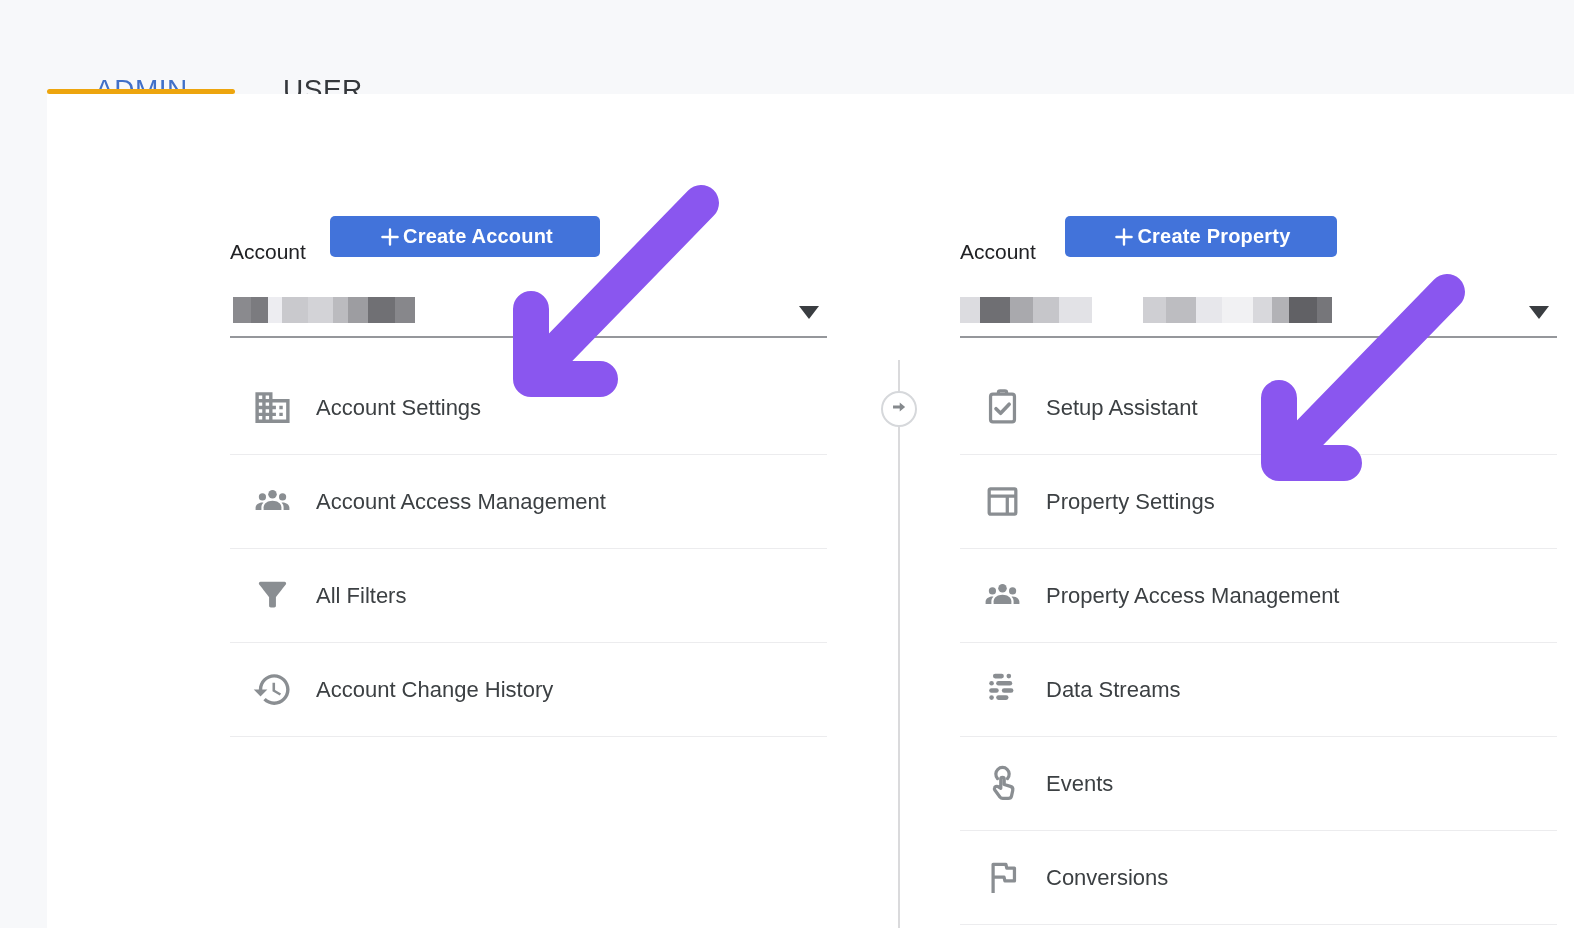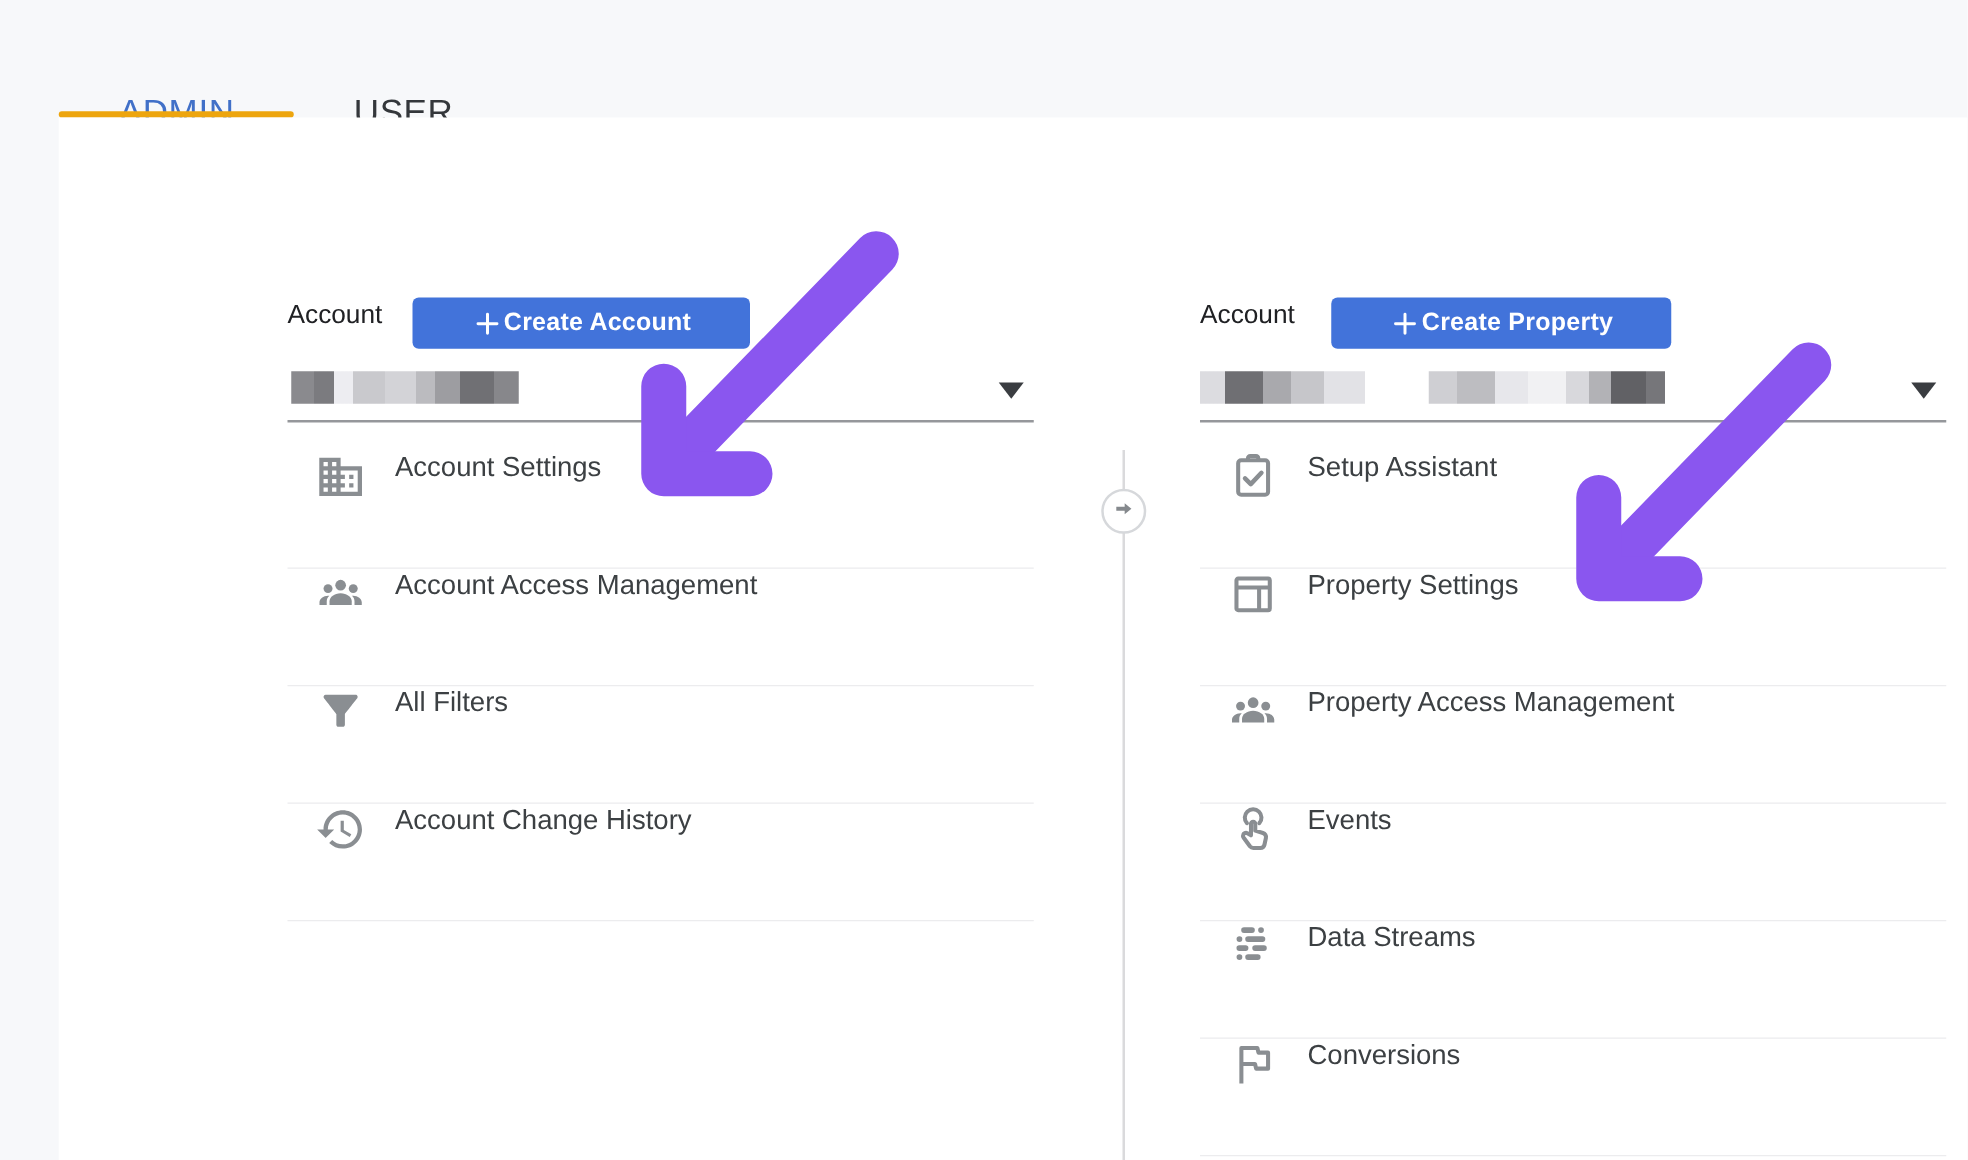--- a/index.html
+++ b/index.html
@@ -21,21 +21,21 @@
 
   
   .panel { position:absolute; left:47px; top:94px; right:0; bottom:0; background:#ffffff; }
 
   
   .col-label { position:absolute; top:146px; font-size:21px; color:#202124; }
   .lbl-account  { left:183px;text-align:center; }
   .lbl-property { left:913px; }
 
   .create-btn {
-    position:absolute; top:144px; height:41px;
+    position:absolute; top:122px; height:41px;
     background:#4273da; border:none; border-radius:5px;
     color:#fff; font-family:"Liberation Sans",sans-serif;
     font-size:20px; font-weight:700; letter-spacing:.2px;
     display:flex; align-items:center; justify-content:center; 
     cursor:pointer; padding:0 26px;
   }
   .btn-create-account  { left:283px;  width:270px; }
   .btn-create-property { left:1018px; width:272px;justify-content:center; }
   .plus-icon { width:26px; height:26px; display:inline-flex; }
   .plus-icon svg { width:100%; height:100%; }
@@ -53,21 +53,21 @@
     background:linear-gradient(90deg,#8a8a8e 0 10%,#7b7b7f 10% 19%,#ededf1 19% 27%,#c9c9cd 27% 41%,#d3d3d7 41% 55%,#bbbbbf 55% 63%,#9d9da1 63% 74%,#707074 74% 89%,#87878b 89% 100%); }
   .redacted-b1 { left:0; width:132px;
     background:linear-gradient(90deg,#dcdce0 0 15%,#6f6f73 15% 38%,#a9a9ad 38% 55%,#c6c6ca 55% 75%,#e2e2e6 75% 100%); }
   .redacted-b2 { left:183px; width:189px;
     background:linear-gradient(90deg,#cfcfd3 0 12%,#bdbdc1 12% 28%,#e7e7eb 28% 42%,#f1f1f3 42% 58%,#d8d8dc 58% 68%,#b2b2b6 68% 77%,#616165 77% 92%,#76767a 92% 100%); }
 
   
   .menu { position:absolute; top:267px; width:597px; }
   .menu-account  { left:183px; }
   .menu-property { left:913px; }
-  .menu-row { height:94px; display:flex; align-items:flex-start; gap:23px;
+  .menu-row { height:94px; display:flex; align-items:center; gap:23px;
               border-bottom:1px solid #ececee; padding-left:22px; cursor:pointer; }
   .menu-icon { width:41px; height:41px; flex:0 0 41px; display:flex; align-items:center; justify-content:center; }
   .menu-icon svg { width:41px; height:41px; }
   .menu-text { font-size:22px; color:#3c4043; }
 
   
   .v-divider { position:absolute; left:851px; top:266px; bottom:0; width:2px; background:#dadadc; }
   .jump-circle { position:absolute; left:834px; top:297px; width:36px; height:36px;
                  background:#fff; border:2px solid #d6d8db; border-radius:50%;
                  display:flex; align-items:center; justify-content:center; cursor:pointer; }
@@ -187,41 +187,41 @@
             <circle cx="17.9" cy="9.3" r="2.1"></circle>
             <path d="M12 11.5c-2.9 0-5.2 1.7-5.2 3.8V17h10.4v-1.7c0-2.1-2.3-3.8-5.2-3.8z"></path>
             <path d="M6.7 12.7c-.2 0-.4-.1-.6-.1-2.2 0-4 1.4-4 3.1V17h3.4v-1.7c0-1 .4-1.9 1.2-2.6z"></path>
             <path d="M17.3 12.7c.8.7 1.2 1.6 1.2 2.6V17h3.4v-1.3c0-1.7-1.8-3.1-4-3.1-.2 0-.4 0-.6.1z"></path>
           </svg>
         </span>
         <span class="menu-text">Property Access Management</span>
       </div>
       <div class="menu-row">
         <span class="menu-icon">
-          <svg viewBox="0 0 24 24" fill="none" stroke="#8a8e92" stroke-width="1.9" stroke-linecap="round" stroke-linejoin="round">
-            <path d="M9.1 9.1a3.9 3.9 0 1 1 5.8 0"></path>
-            <path d="M11 9.4v5.4l-1.7-1c-.8-.4-1.8 0-2 .9-.1.4 0 .8.2 1.1l3 4.1c.4.5 1 .8 1.6.8h3.3c.9 0 1.7-.6 1.9-1.5l.7-3.2c.2-1-.4-2-1.4-2.3l-3.6-1.1V9.4a1 1 0 0 0-2 0z"></path>
-          </svg>
-        </span>
-        <span class="menu-text">Events</span>
-      </div>
-      <div class="menu-row">
-        <span class="menu-icon">
           <svg viewBox="0 0 24 24" fill="#8a8e92">
             <rect x="6.4" y="2.8" width="6.4" height="2.7" rx="1.35"></rect>
             <circle cx="15.7" cy="4.15" r="1.35"></circle>
             <circle cx="5.6" cy="8.35" r="1.35"></circle>
             <rect x="8.3" y="7" width="9.4" height="2.7" rx="1.35"></rect>
             <rect x="4.2" y="11.2" width="5.6" height="2.7" rx="1.35"></rect>
             <rect x="11.6" y="11.2" width="6.8" height="2.7" rx="1.35"></rect>
             <circle cx="5.6" cy="16.75" r="1.35"></circle>
             <rect x="8.3" y="15.4" width="7.2" height="2.7" rx="1.35"></rect>
           </svg>
         </span>
         <span class="menu-text">Data Streams</span>
+      </div>
+      <div class="menu-row">
+        <span class="menu-icon">
+          <svg viewBox="0 0 24 24" fill="none" stroke="#8a8e92" stroke-width="1.9" stroke-linecap="round" stroke-linejoin="round">
+            <path d="M9.1 9.1a3.9 3.9 0 1 1 5.8 0"></path>
+            <path d="M11 9.4v5.4l-1.7-1c-.8-.4-1.8 0-2 .9-.1.4 0 .8.2 1.1l3 4.1c.4.5 1 .8 1.6.8h3.3c.9 0 1.7-.6 1.9-1.5l.7-3.2c.2-1-.4-2-1.4-2.3l-3.6-1.1V9.4a1 1 0 0 0-2 0z"></path>
+          </svg>
+        </span>
+        <span class="menu-text">Events</span>
       </div>
       <div class="menu-row">
         <span class="menu-icon">
           <svg viewBox="0 0 24 24" fill="none" stroke="#8a8e92" stroke-width="1.9" stroke-linejoin="round">
             <path d="M6.5 21V4.3H14l.5 2.2H19V14h-5.6l-.5-2.2H6.5"></path>
           </svg>
         </span>
         <span class="menu-text">Conversions</span>
       </div>
       <div class="menu-row"></div>

